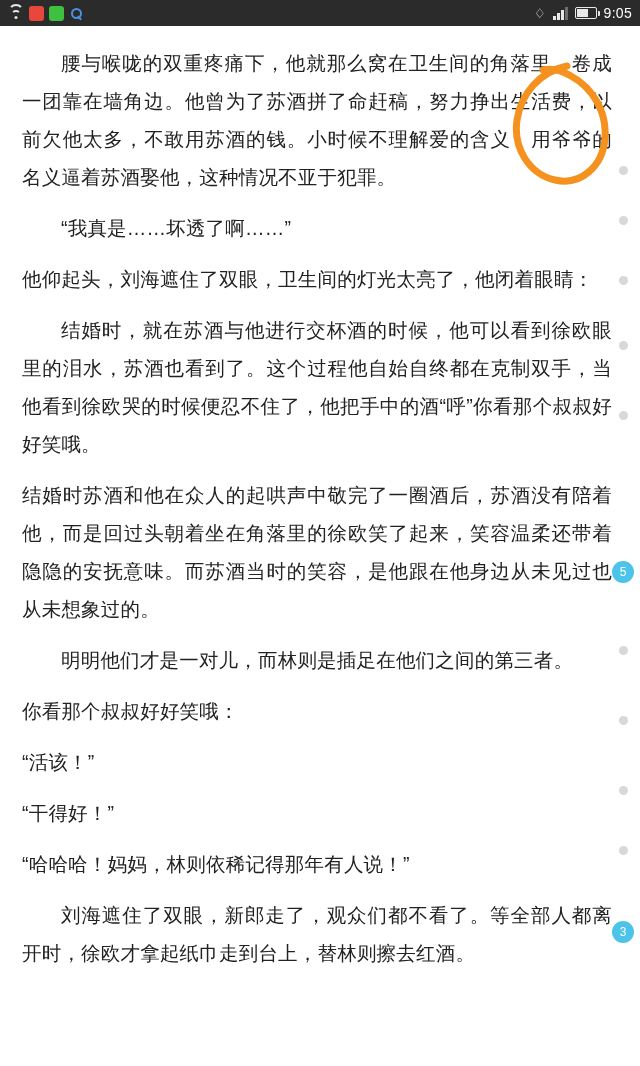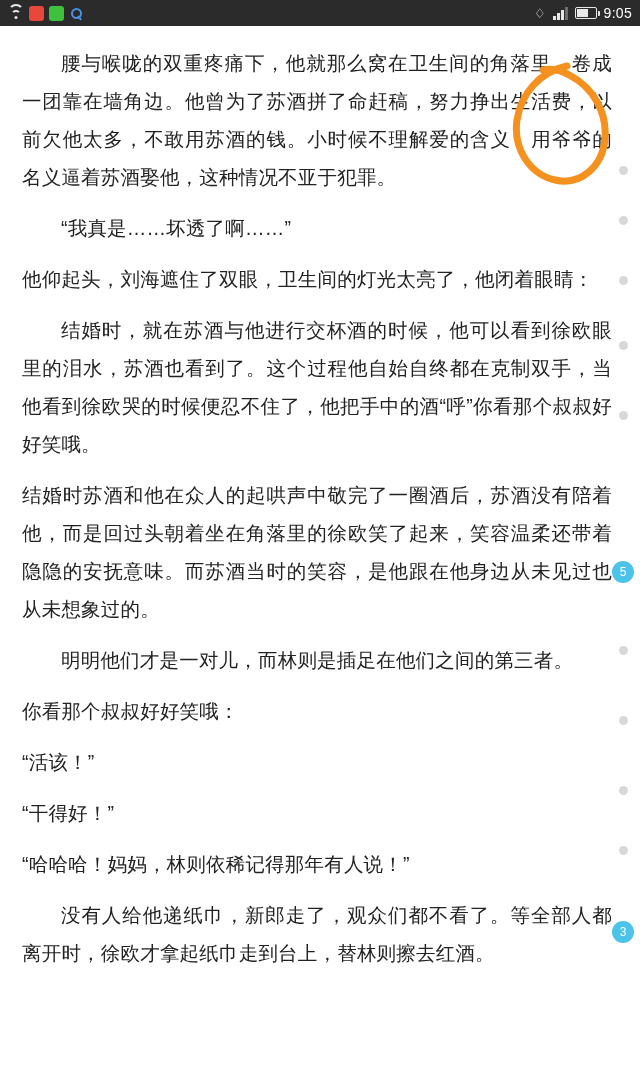--- a/index.html
+++ b/index.html
@@ -206,21 +206,21 @@
     <p class="para indent">腰与喉咙的双重疼痛下，他就那么窝在卫生间的角落里，卷成一团靠在墙角边。他曾为了苏酒拼了命赶稿，努力挣出生活费，以前欠他太多，不敢用苏酒的钱。小时候不理解爱的含义，用爷爷的名义逼着苏酒娶他，这种情况不亚于犯罪。</p>
     <p class="para indent">“我真是……坏透了啊……”</p>
     <p class="para">他仰起头，刘海遮住了双眼，卫生间的灯光太亮了，他闭着眼睛：</p>
     <p class="para indent">结婚时，就在苏酒与他进行交杯酒的时候，他可以看到徐欧眼里的泪水，苏酒也看到了。这个过程他自始自终都在克制双手，当他看到徐欧哭的时候便忍不住了，他把手中的酒“呼”你看那个叔叔好好笑哦。</p>
     <p class="para">结婚时苏酒和他在众人的起哄声中敬完了一圈酒后，苏酒没有陪着他，而是回过头朝着坐在角落里的徐欧笑了起来，笑容温柔还带着隐隐的安抚意味。而苏酒当时的笑容，是他跟在他身边从未见过也从未想象过的。</p>
     <p class="para indent">明明他们才是一对儿，而林则是插足在他们之间的第三者。</p>
     <p class="para">你看那个叔叔好好笑哦：</p>
     <p class="para">“活该！”</p>
     <p class="para">“干得好！”</p>
     <p class="para">“哈哈哈！妈妈，林则依稀记得那年有人说！”</p>
-    <p class="para indent">没有人给他递纸巾，新郎走了，观众们都不看了。等全部人都离开时，徐欧才拿起纸巾走到台上，替林则擦去红酒。</p>
+    <p class="para indent">刘海遮住了双眼，新郎走了，观众们都不看了。等全部人都离开时，徐欧才拿起纸巾走到台上，替林则擦去红酒。</p>
   </div>
 
   <div class="dots" id="dots">
       <div class="dot" style="top: 140px; background: rgb(216, 216, 216);"></div>
       <div class="dot" style="top: 190px; background: rgb(216, 216, 216);"></div>
       <div class="dot" style="top: 250px; background: rgb(216, 216, 216);"></div>
       <div class="dot" style="top: 315px; background: rgb(216, 216, 216);"></div>
       <div class="dot" style="top: 385px; background: rgb(216, 216, 216);"></div>
       <div class="dot big" style="top: 535px; background: rgb(76, 195, 232);">5</div>
       <div class="dot" style="top: 620px; background: rgb(216, 216, 216);"></div>

